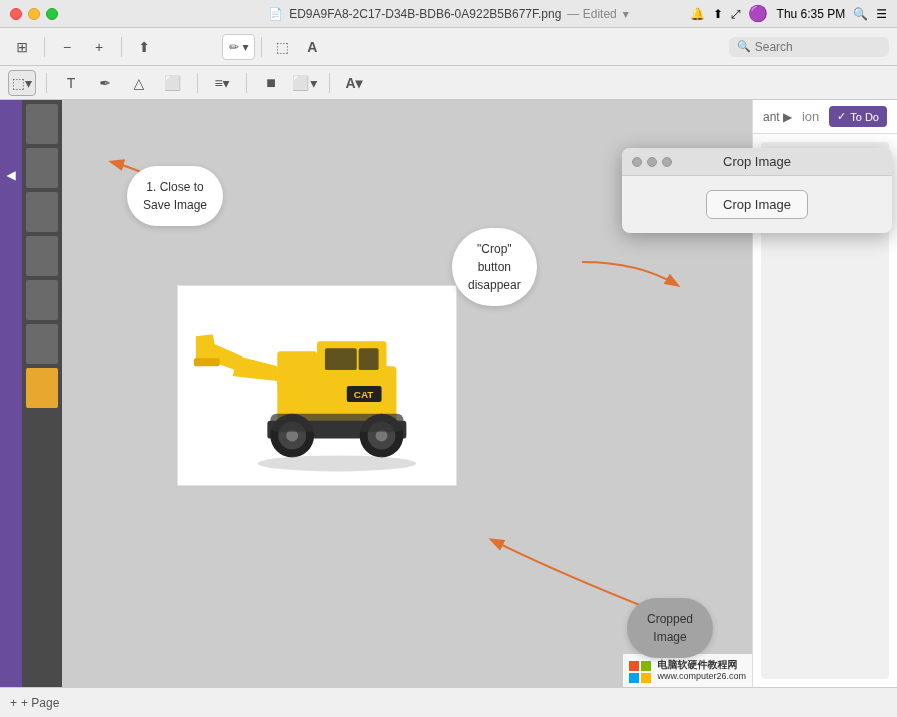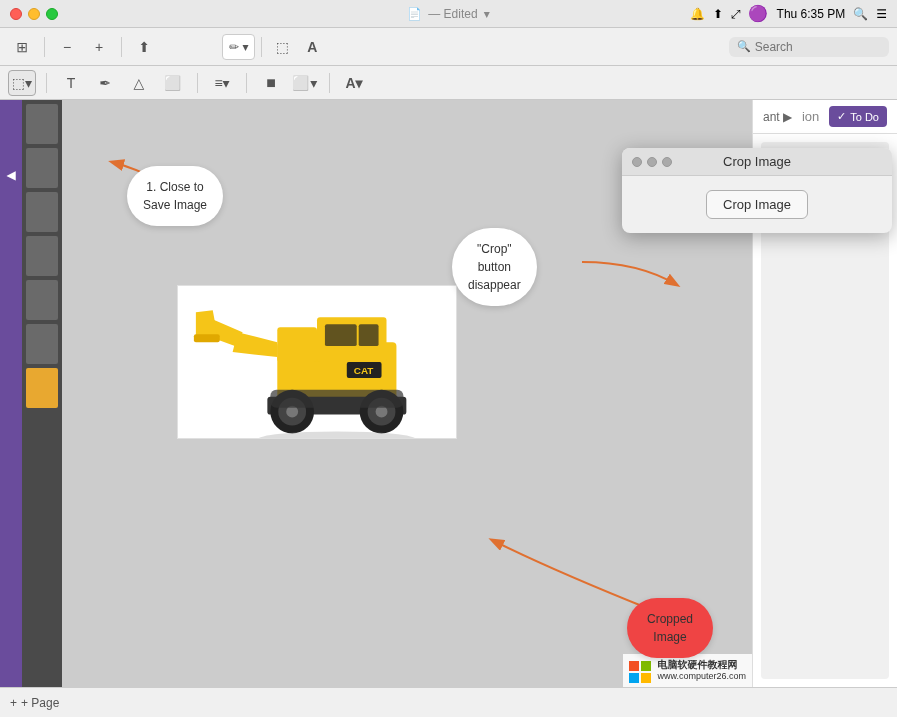--- a/index.html
+++ b/index.html
@@ -276,21 +276,21 @@
       cursor: pointer;
       color: #333;
     }
 
     
     .bulldozer-container {
       position: absolute;
       top: 185px;
       left: 115px;
       width: 280px;
-      height: 154px;
+      height: 201px;
       background: white;
       border: 1px solid #e0e0e0;
       display: flex;
       align-items: center;
       justify-content: center;
       overflow: hidden;
     }
 
     
     .arrows-overlay {
@@ -374,21 +374,21 @@
       line-height: 1.5;
       text-align: center;
       box-shadow: 0 2px 6px rgba(0,0,0,0.15);
       z-index: 10;
     }
 
     .bubble-cropped {
       position: absolute;
       top: 498px;
       left: 565px;
-      background: #ef4444;
+      background: #a3a3a3;
       border-radius: 50px;
       padding: 12px 20px;
       font-size: 12px;
       color: #333;
       line-height: 1.5;
       text-align: center;
       box-shadow: 0 2px 6px rgba(0,0,0,0.15);
       z-index: 10;
     }
   </style>
@@ -396,20 +396,21 @@
 <body>
 
 <div class="title-bar">
   <div class="traffic-lights">
     <div class="traffic-light tl-close"></div>
     <div class="traffic-light tl-min"></div>
     <div class="traffic-light tl-max"></div>
   </div>
   <div class="title-bar-center">
     <span>📄</span>
+    <span>ED9A9FA8-2C17-D34B-BDB6-0A922B5B677F.png</span>
     <span style="color:#888">— Edited</span>
     <span style="color:#888">▾</span>
   </div>
   <div class="system-tray">
     <span>🔔</span>
     <span>⬆</span>
     <span>⤢</span>
     <span style="color:#7b2ca0;font-size:16px">🟣</span>
     <span class="time-display">Thu 6:35 PM</span>
     <span>🔍</span>

